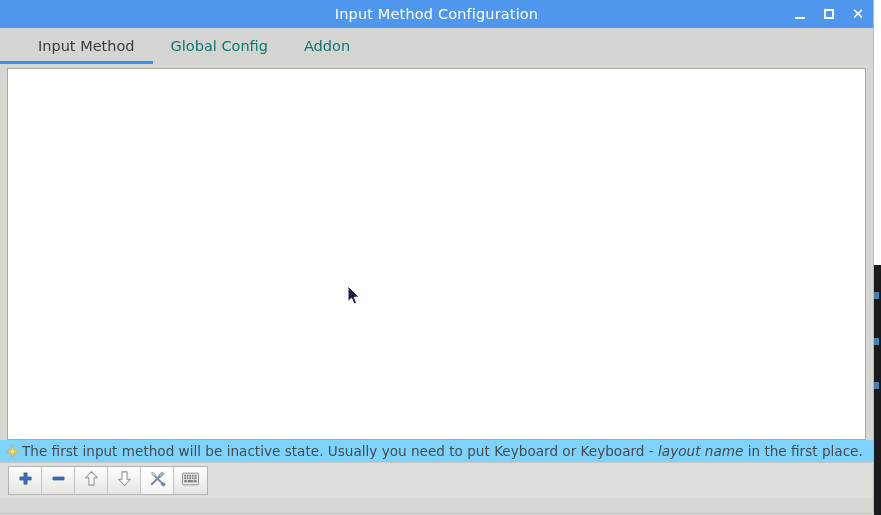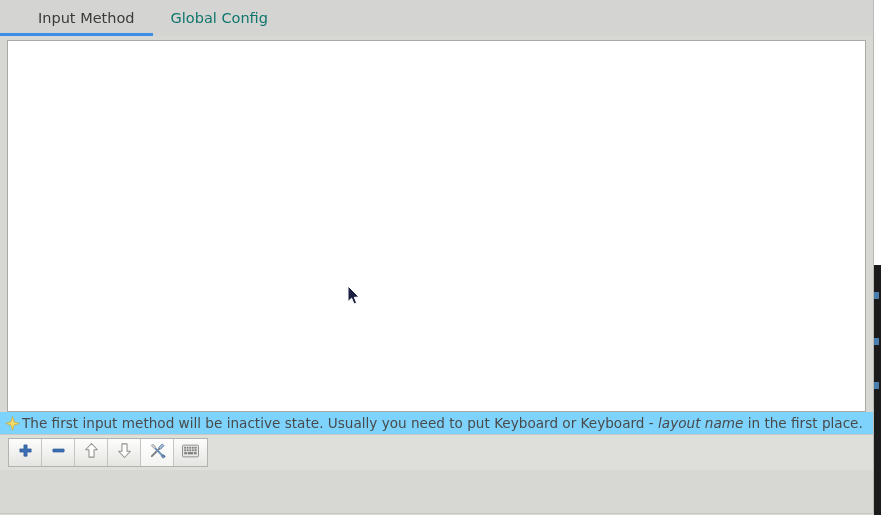--- a/index.html
+++ b/index.html
@@ -235,27 +235,44 @@
 
 <div id="desktop-strip">
   <div class="strip-dark"></div>
   <div class="strip-mark" style="top:292px"></div>
   <div class="strip-mark" style="top:338px"></div>
   <div class="strip-mark" style="top:382px"></div>
 </div>
 
 <div id="app-window">
 
+  <div class="titlebar">
+    <div class="titlebar-title">Input Method Configuration</div>
+    <div class="window-controls">
+      <div class="wc-btn">
+        <span class="wc-min"></span>
+      </div>
+      <div class="wc-btn">
+        <span class="wc-max"></span>
+      </div>
+      <div class="wc-btn">
+        <span class="wc-close">✕</span>
+      </div>
+    </div>
+  </div>
 
   <div class="tabbar">
     <div class="tab active">
       <span>Input Method</span>
     </div>
     <div class="tab">
       <span>Global Config</span>
+    </div>
+    <div class="tab">
+      <span>Addon</span>
     </div>
   </div>
 
   <div class="content-area">
     <div class="im-list">
       <span class="im-list-empty"></span>
     </div>
   </div>
 
   <div class="hint-row">

